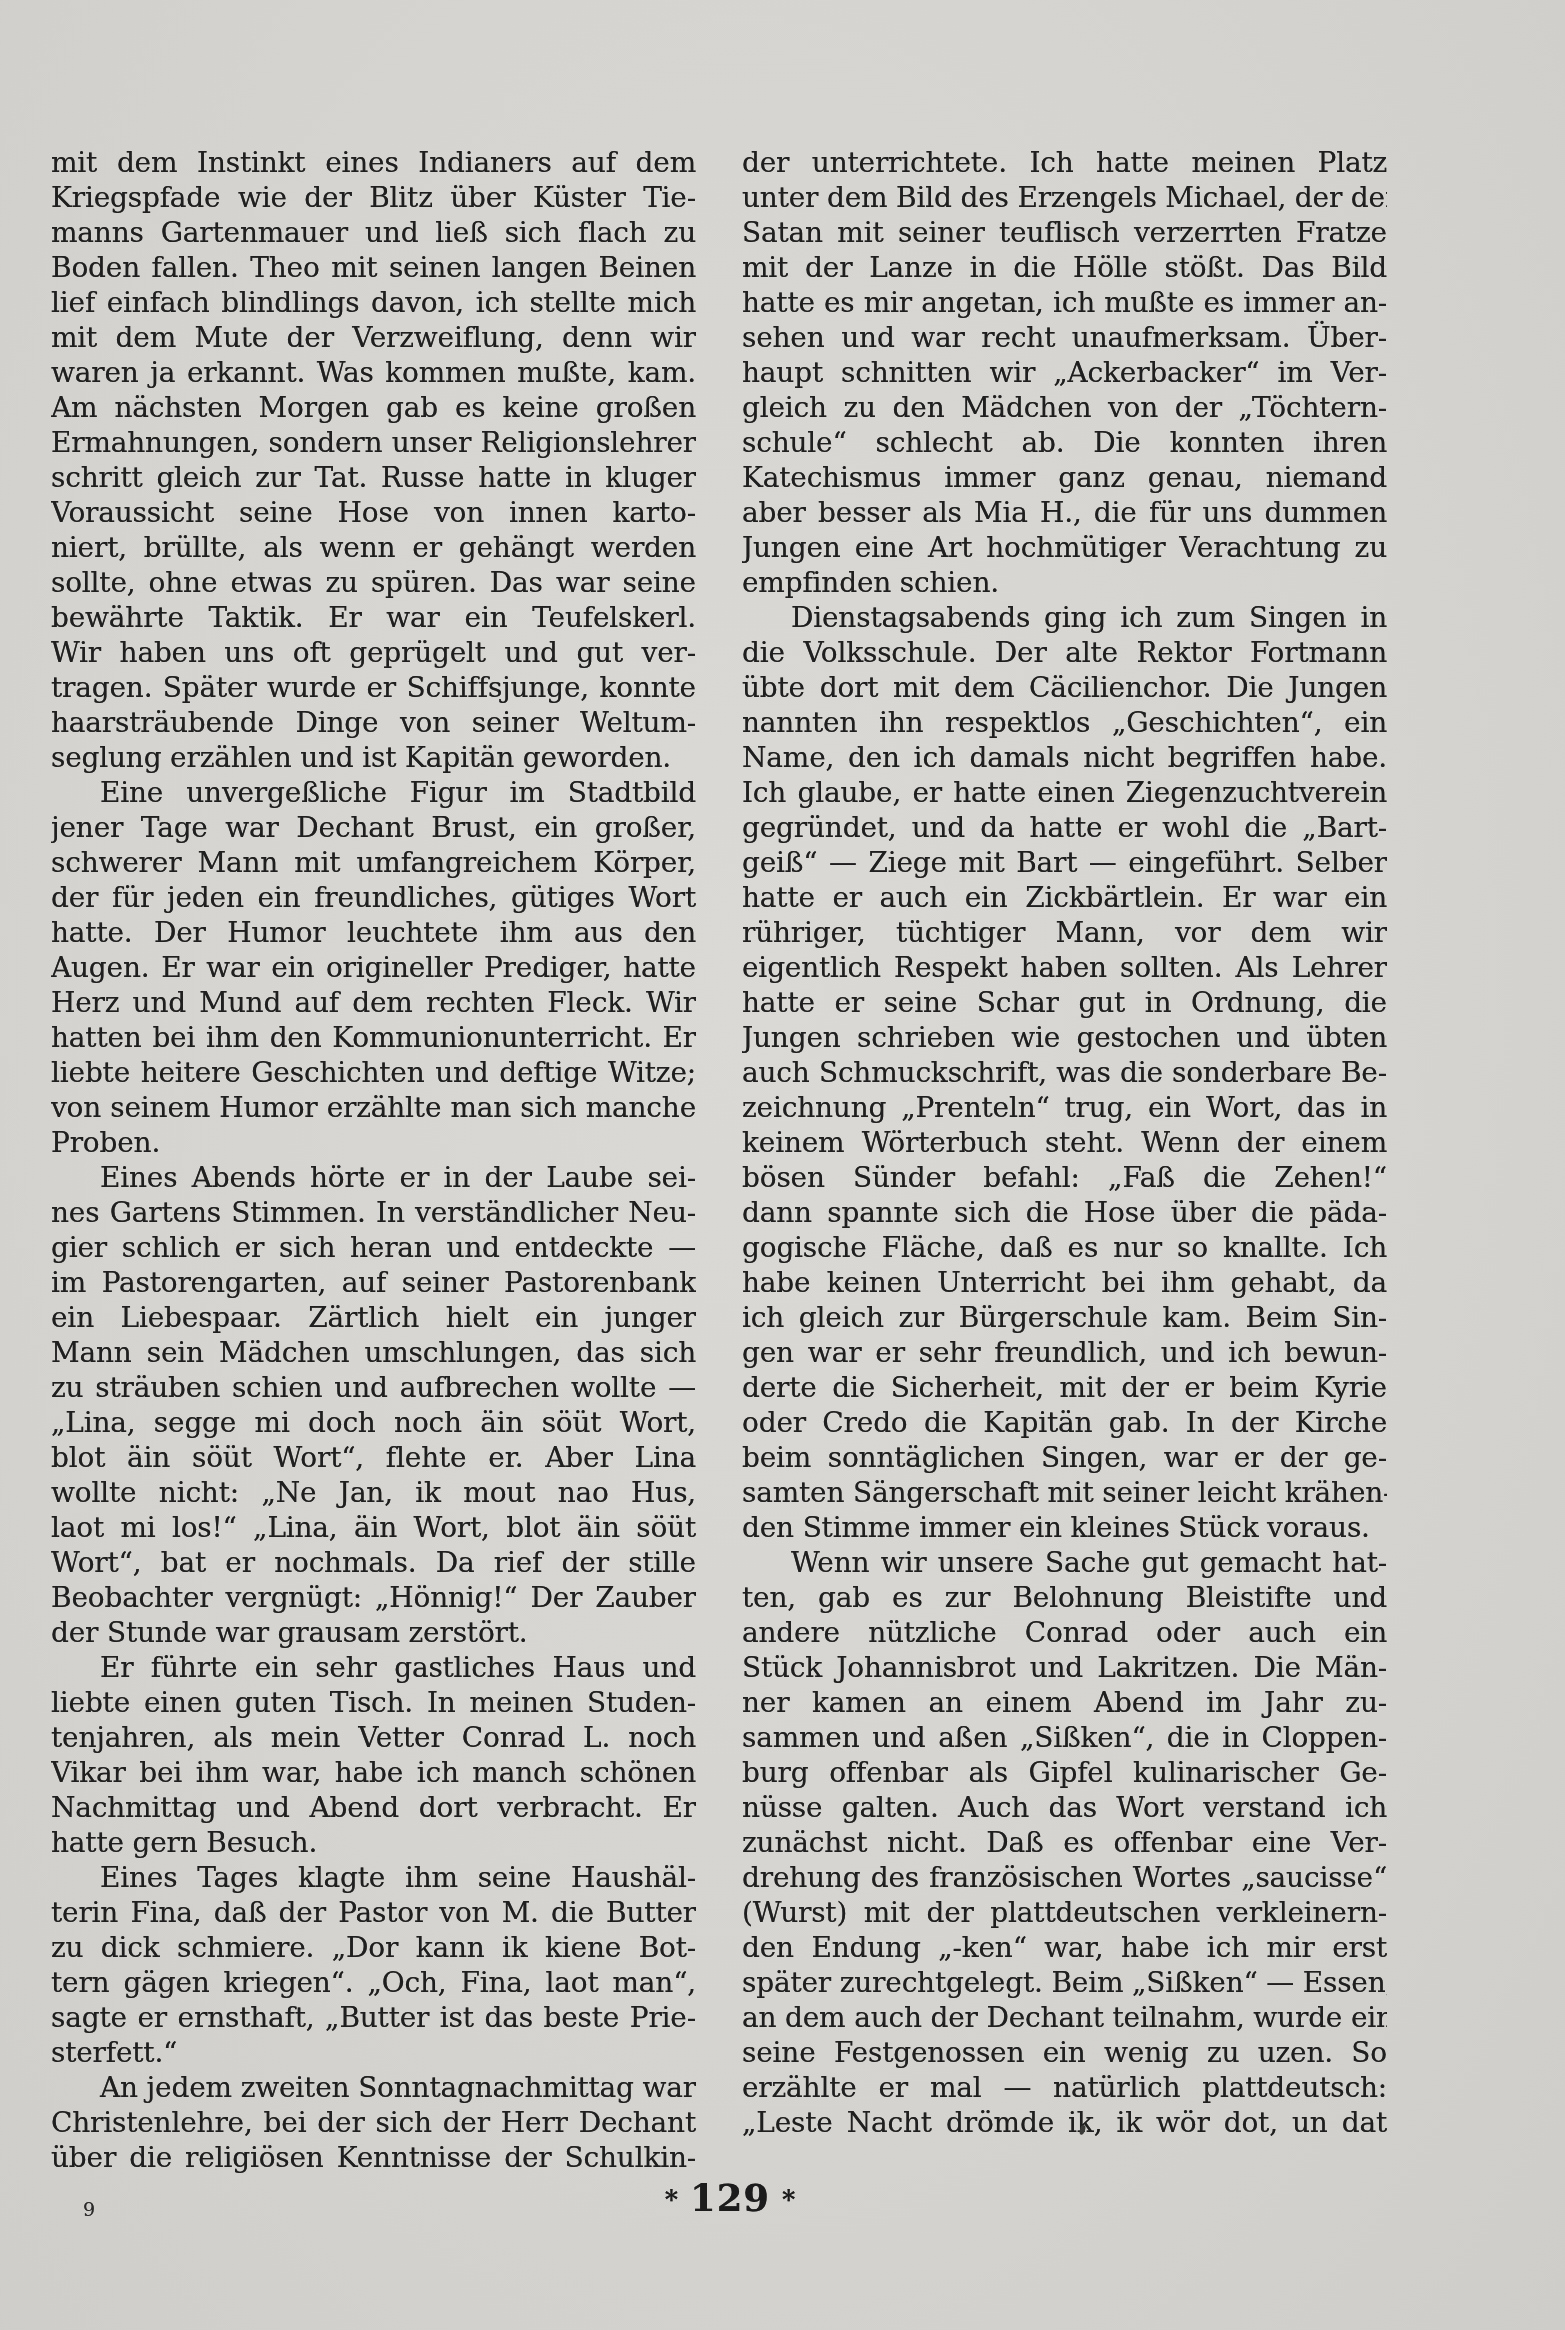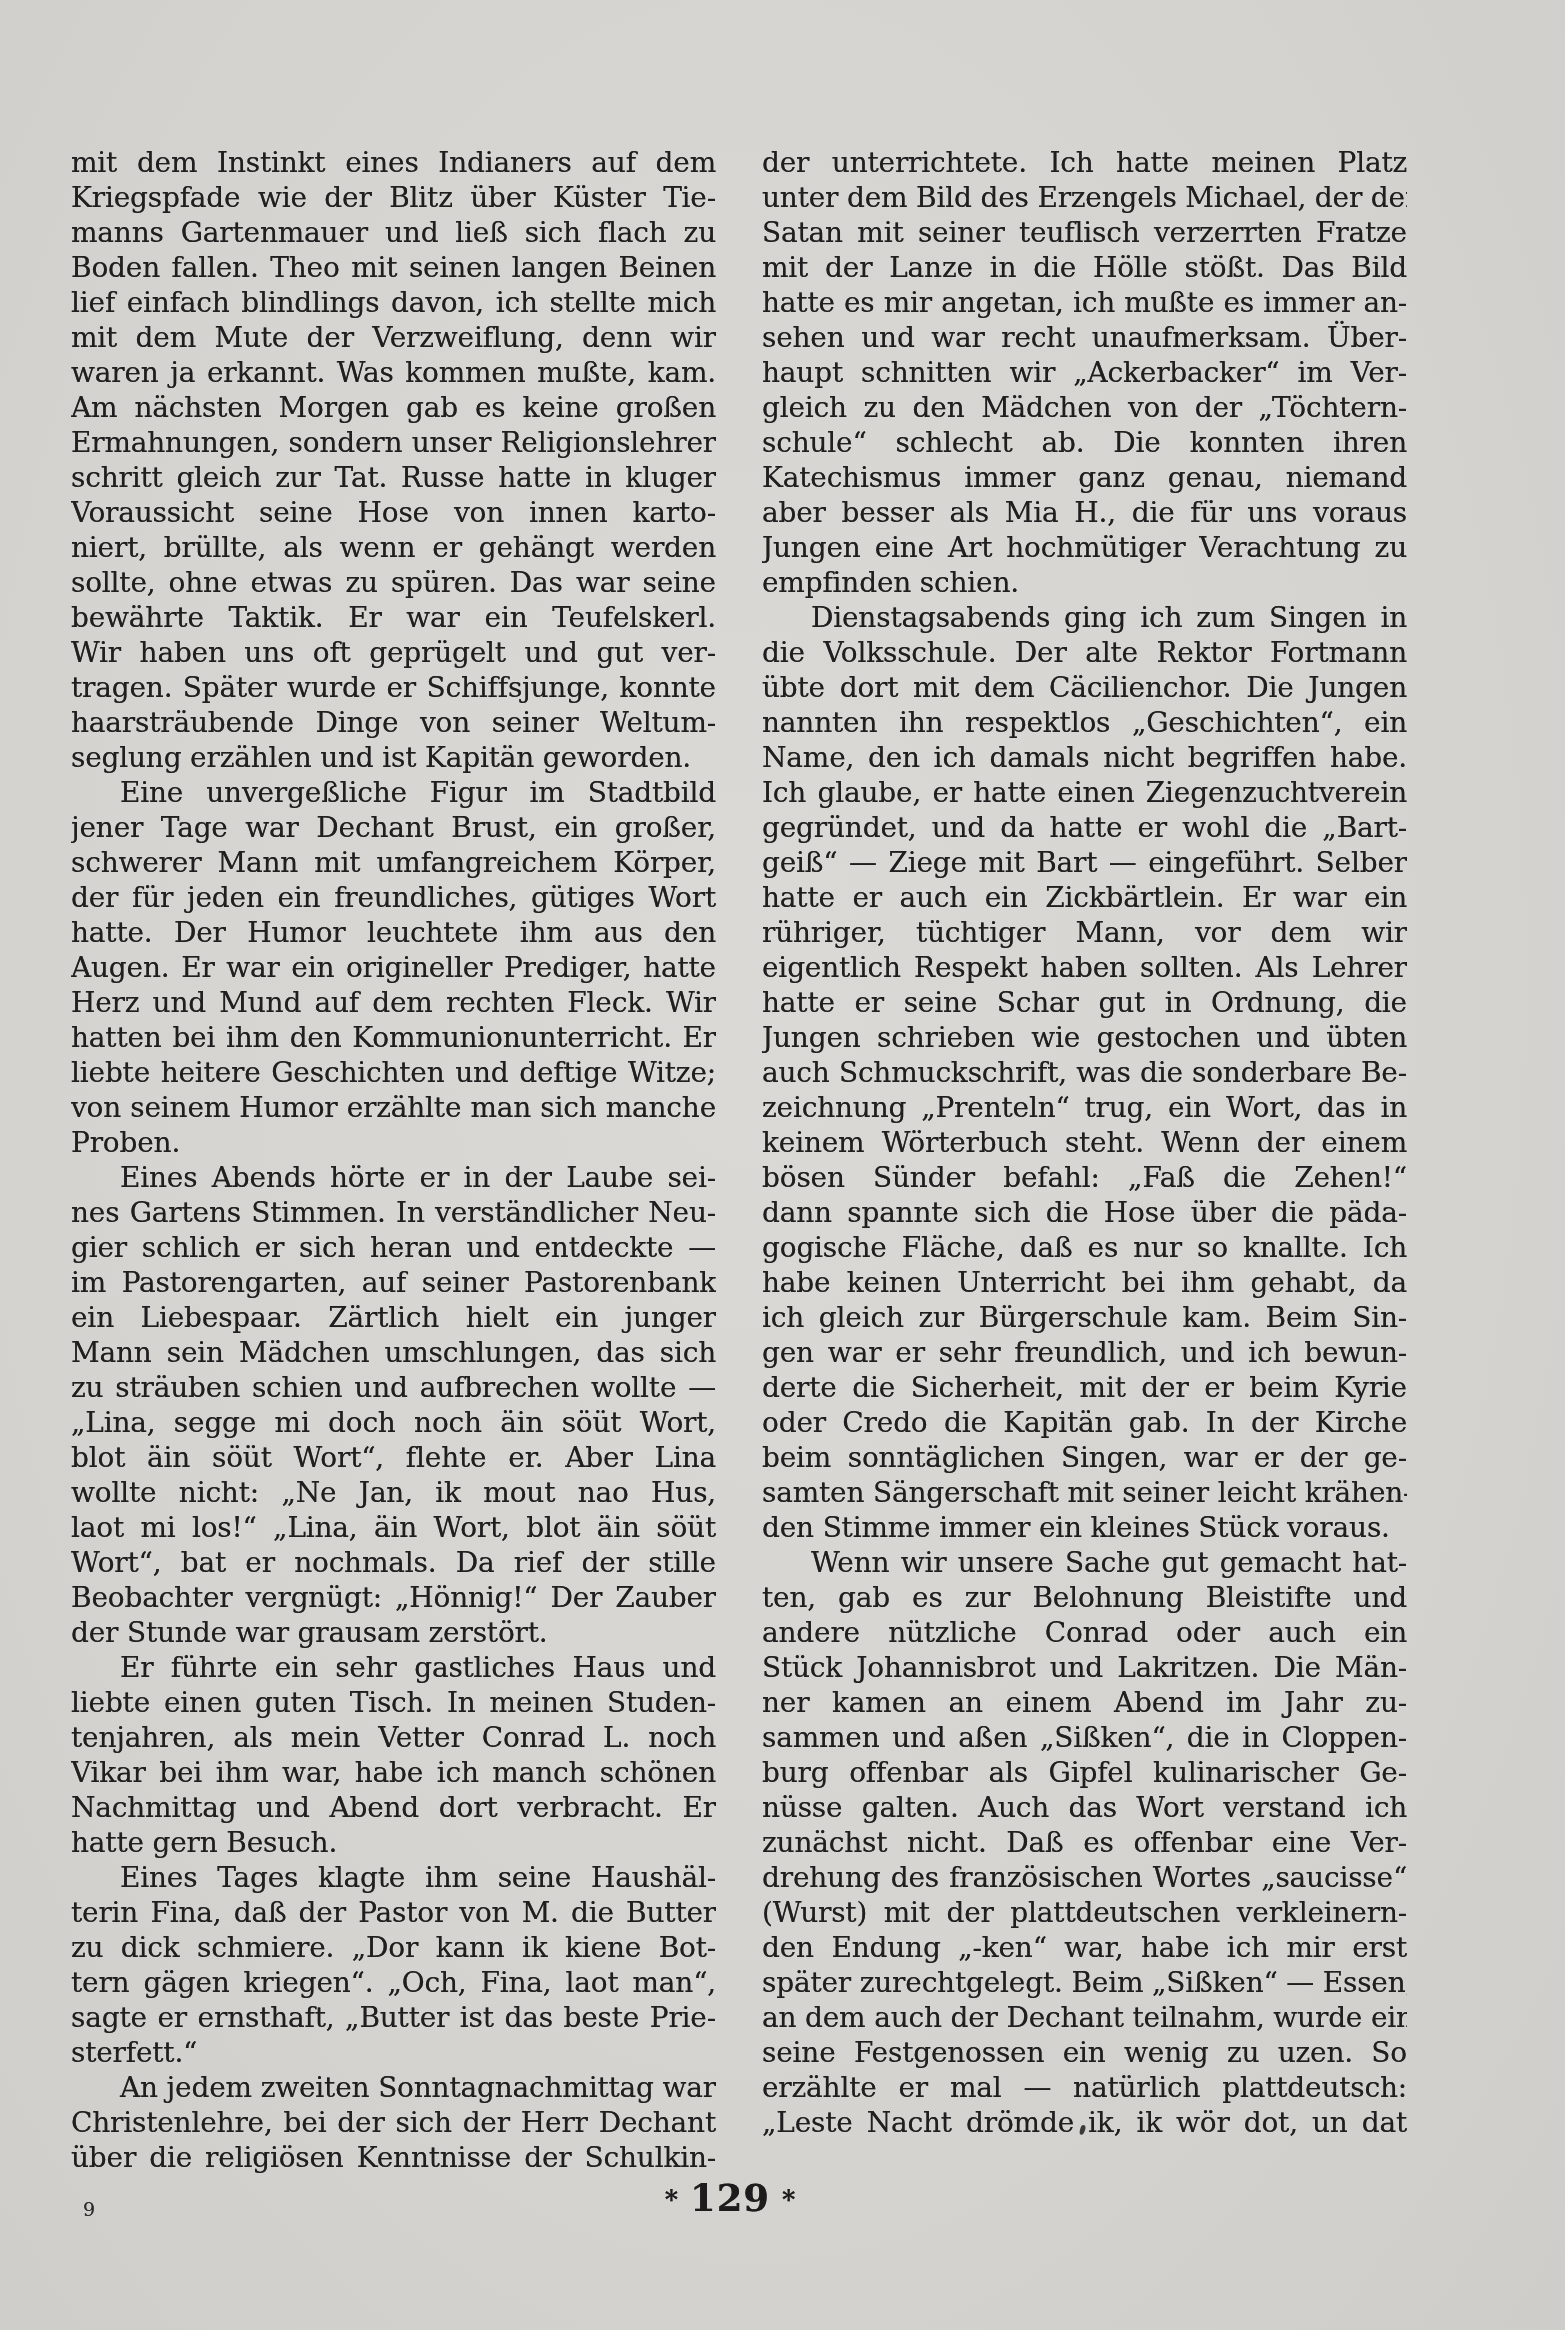--- a/index.html
+++ b/index.html
@@ -5,21 +5,21 @@
   html,body{margin:0;padding:0;background:#c8c6c2;}
   #page{
     position:relative;
     width:1566px;height:2330px;
     background:radial-gradient(ellipse at 48% 42%, #dbd9d5 0%, #d6d4d0 55%, #cfcdc9 100%);
     overflow:hidden;
     font-family:"DejaVu Serif", serif;
     color:#1f1f1f;
   }
   .col{
-    position:absolute;top:145px;width:645px;margin-left:20px;
+    position:absolute;top:145px;width:645px;
   }
   #col-left{left:51px;}
   #col-right{left:742px;}
   .line{
     height:35px;line-height:35px;
     font-size:28px;
     letter-spacing:-0.2px;
     text-align:justify;
     text-align-last:justify;
     overflow:hidden;
@@ -127,21 +127,21 @@
       <div class="line">der unterrichtete. Ich hatte meinen Platz</div>
       <div class="line">unter dem Bild des Erzengels Michael, der den</div>
       <div class="line">Satan mit seiner teuflisch verzerrten Fratze</div>
       <div class="line">mit der Lanze in die Hölle stößt. Das Bild</div>
       <div class="line">hatte es mir angetan, ich mußte es immer an-</div>
       <div class="line">sehen und war recht unaufmerksam. Über-</div>
       <div class="line">haupt schnitten wir „Ackerbacker“ im Ver-</div>
       <div class="line">gleich zu den Mädchen von der „Töchtern-</div>
       <div class="line">schule“ schlecht ab. Die konnten ihren</div>
       <div class="line">Katechismus immer ganz genau, niemand</div>
-      <div class="line">aber besser als Mia H., die für uns voraus</div>
+      <div class="line">aber besser als Mia H., die für uns dummen</div>
       <div class="line">Jungen eine Art hochmütiger Verachtung zu</div>
       <div class="line end">empfinden schien.</div>
       <div class="line indent">Dienstagsabends ging ich zum Singen in</div>
       <div class="line">die Volksschule. Der alte Rektor Fortmann</div>
       <div class="line">übte dort mit dem Cäcilienchor. Die Jungen</div>
       <div class="line">nannten ihn respektlos „Geschichten“, ein</div>
       <div class="line">Name, den ich damals nicht begriffen habe.</div>
       <div class="line">Ich glaube, er hatte einen Ziegenzuchtverein</div>
       <div class="line">gegründet, und da hatte er wohl die „Bart-</div>
       <div class="line">geiß“ — Ziege mit Bart — eingeführt. Selber</div>

